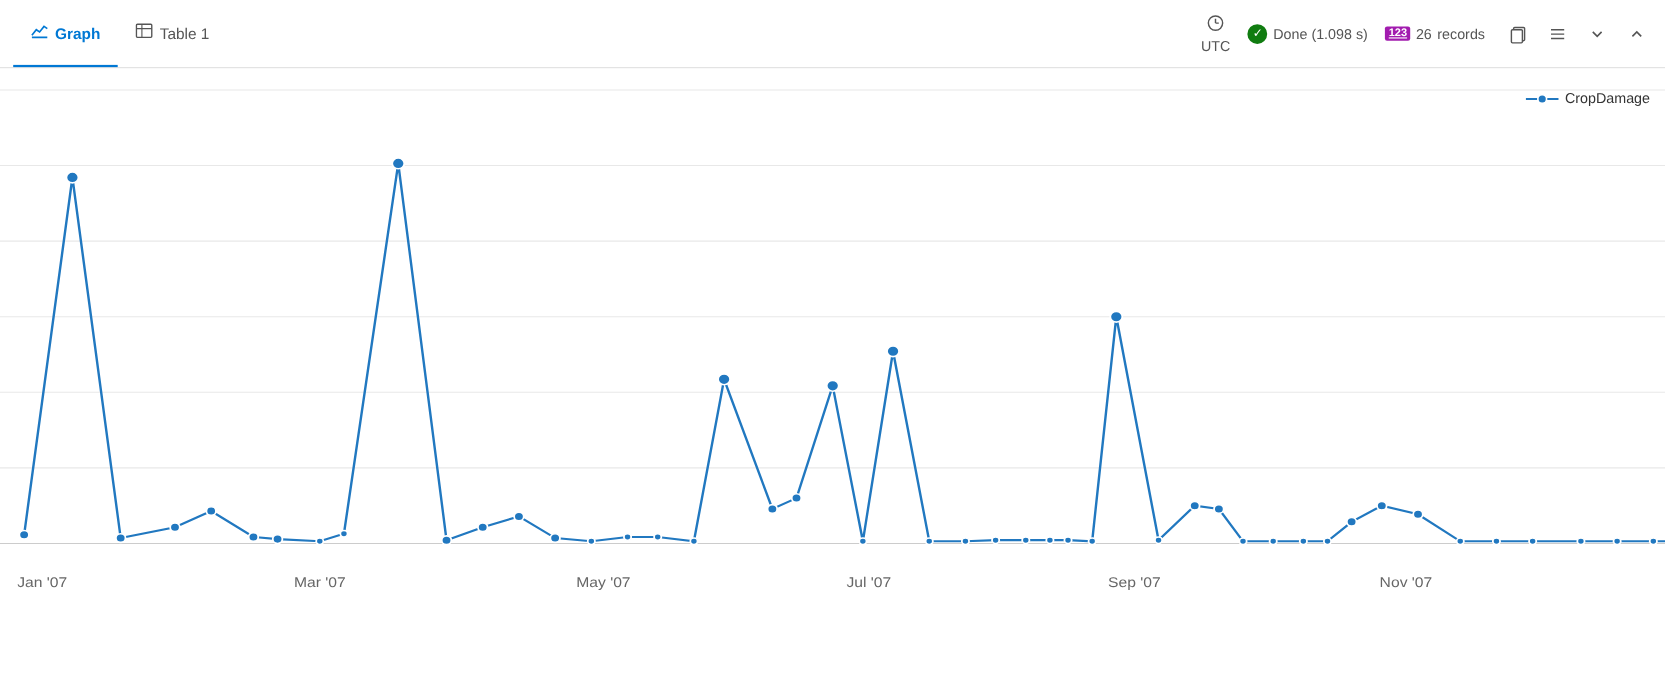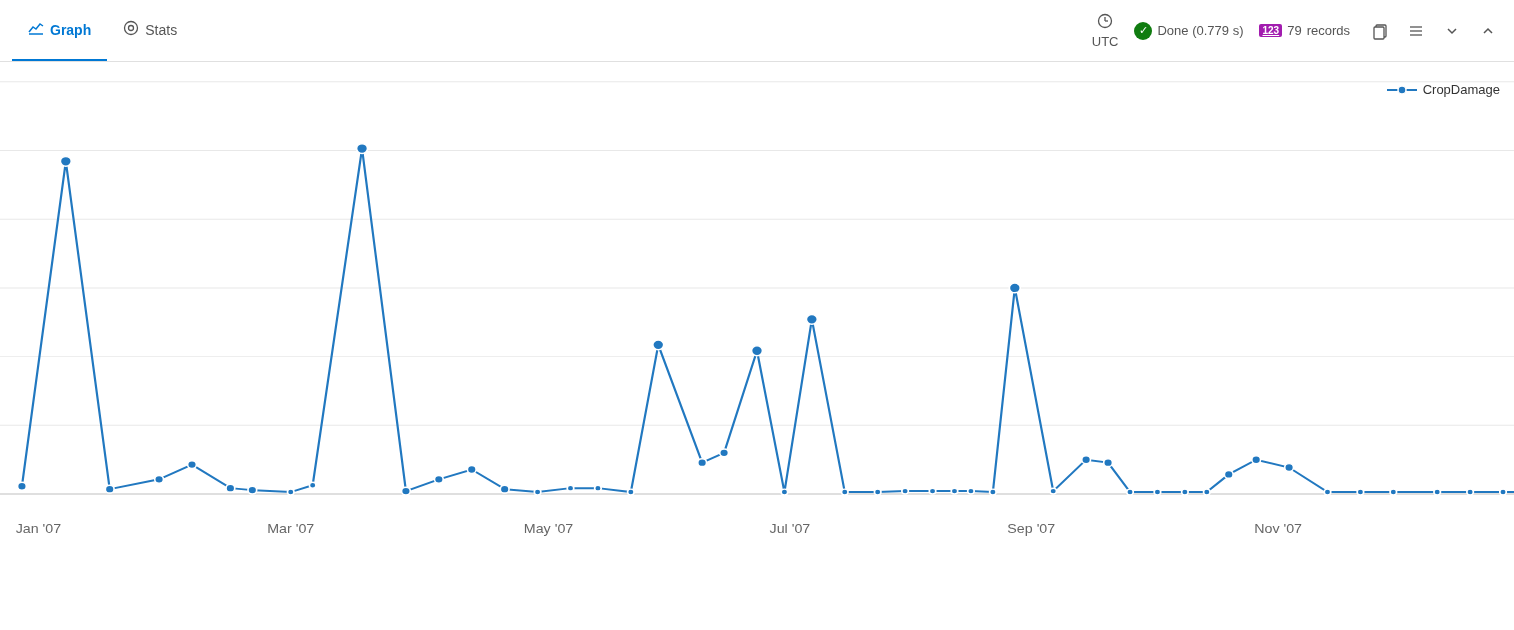--- a/index.html
+++ b/index.html
@@ -151,47 +151,48 @@
       <svg width="16" height="16" viewBox="0 0 16 16" fill="none">
         <polyline points="1,12 5,7 8,9 12,4 15,6" stroke="#0078d4" stroke-width="1.5" fill="none"></polyline>
         <line x1="1" y1="14" x2="15" y2="14" stroke="#0078d4" stroke-width="1.5"></line>
       </svg>
     </span>
     <span>Graph</span>
   </div>
   <div class="tab">
     <span class="tab-icon">
       <svg width="16" height="16" viewBox="0 0 16 16" fill="none">
-        <circle cx="8" cy="8" r="6.5" stroke="#555" stroke-width="1.3"></circle>
-        <circle cx="8" cy="8" r="2.5" stroke="#555" stroke-width="1.3"></circle>
+        <rect x="1" y="2" width="14" height="12" rx="1" stroke="#555" stroke-width="1.3" fill="none"></rect>
+        <line x1="1" y1="6" x2="15" y2="6" stroke="#555" stroke-width="1"></line>
+        <line x1="6" y1="2" x2="6" y2="14" stroke="#555" stroke-width="1"></line>
       </svg>
     </span>
-    <span>Stats</span>
+    <span>Table 1</span>
   </div>
 
   <div class="spacer"></div>
 
   <div class="status-area">
     <div class="utc-badge">
       <svg width="16" height="16" viewBox="0 0 16 16" fill="none">
         <circle cx="8" cy="8" r="6.5" stroke="#555" stroke-width="1.3"></circle>
         <line x1="8" y1="4" x2="8" y2="8" stroke="#555" stroke-width="1.3"></line>
         <line x1="8" y1="8" x2="11" y2="8" stroke="#555" stroke-width="1.3"></line>
       </svg>
       <span>UTC</span>
     </div>
 
     <div class="done-badge">
       <div class="done-check">✓</div>
-      <span>Done (0.779 s)</span>
+      <span>Done (1.098 s)</span>
     </div>
 
     <div class="records-badge">
       <span class="records-icon">123</span>
-      <span>79</span>
+      <span>26</span>
       <span>records</span>
     </div>
 
     <div class="toolbar-icons">
       <div class="icon-btn">
         <svg width="18" height="18" viewBox="0 0 18 18" fill="none">
           <rect x="5" y="3" width="10" height="12" rx="1" stroke="#555" stroke-width="1.3" fill="none"></rect>
           <rect x="3" y="5" width="10" height="12" rx="1" stroke="#555" stroke-width="1.3" fill="white"></rect>
         </svg>
       </div>

